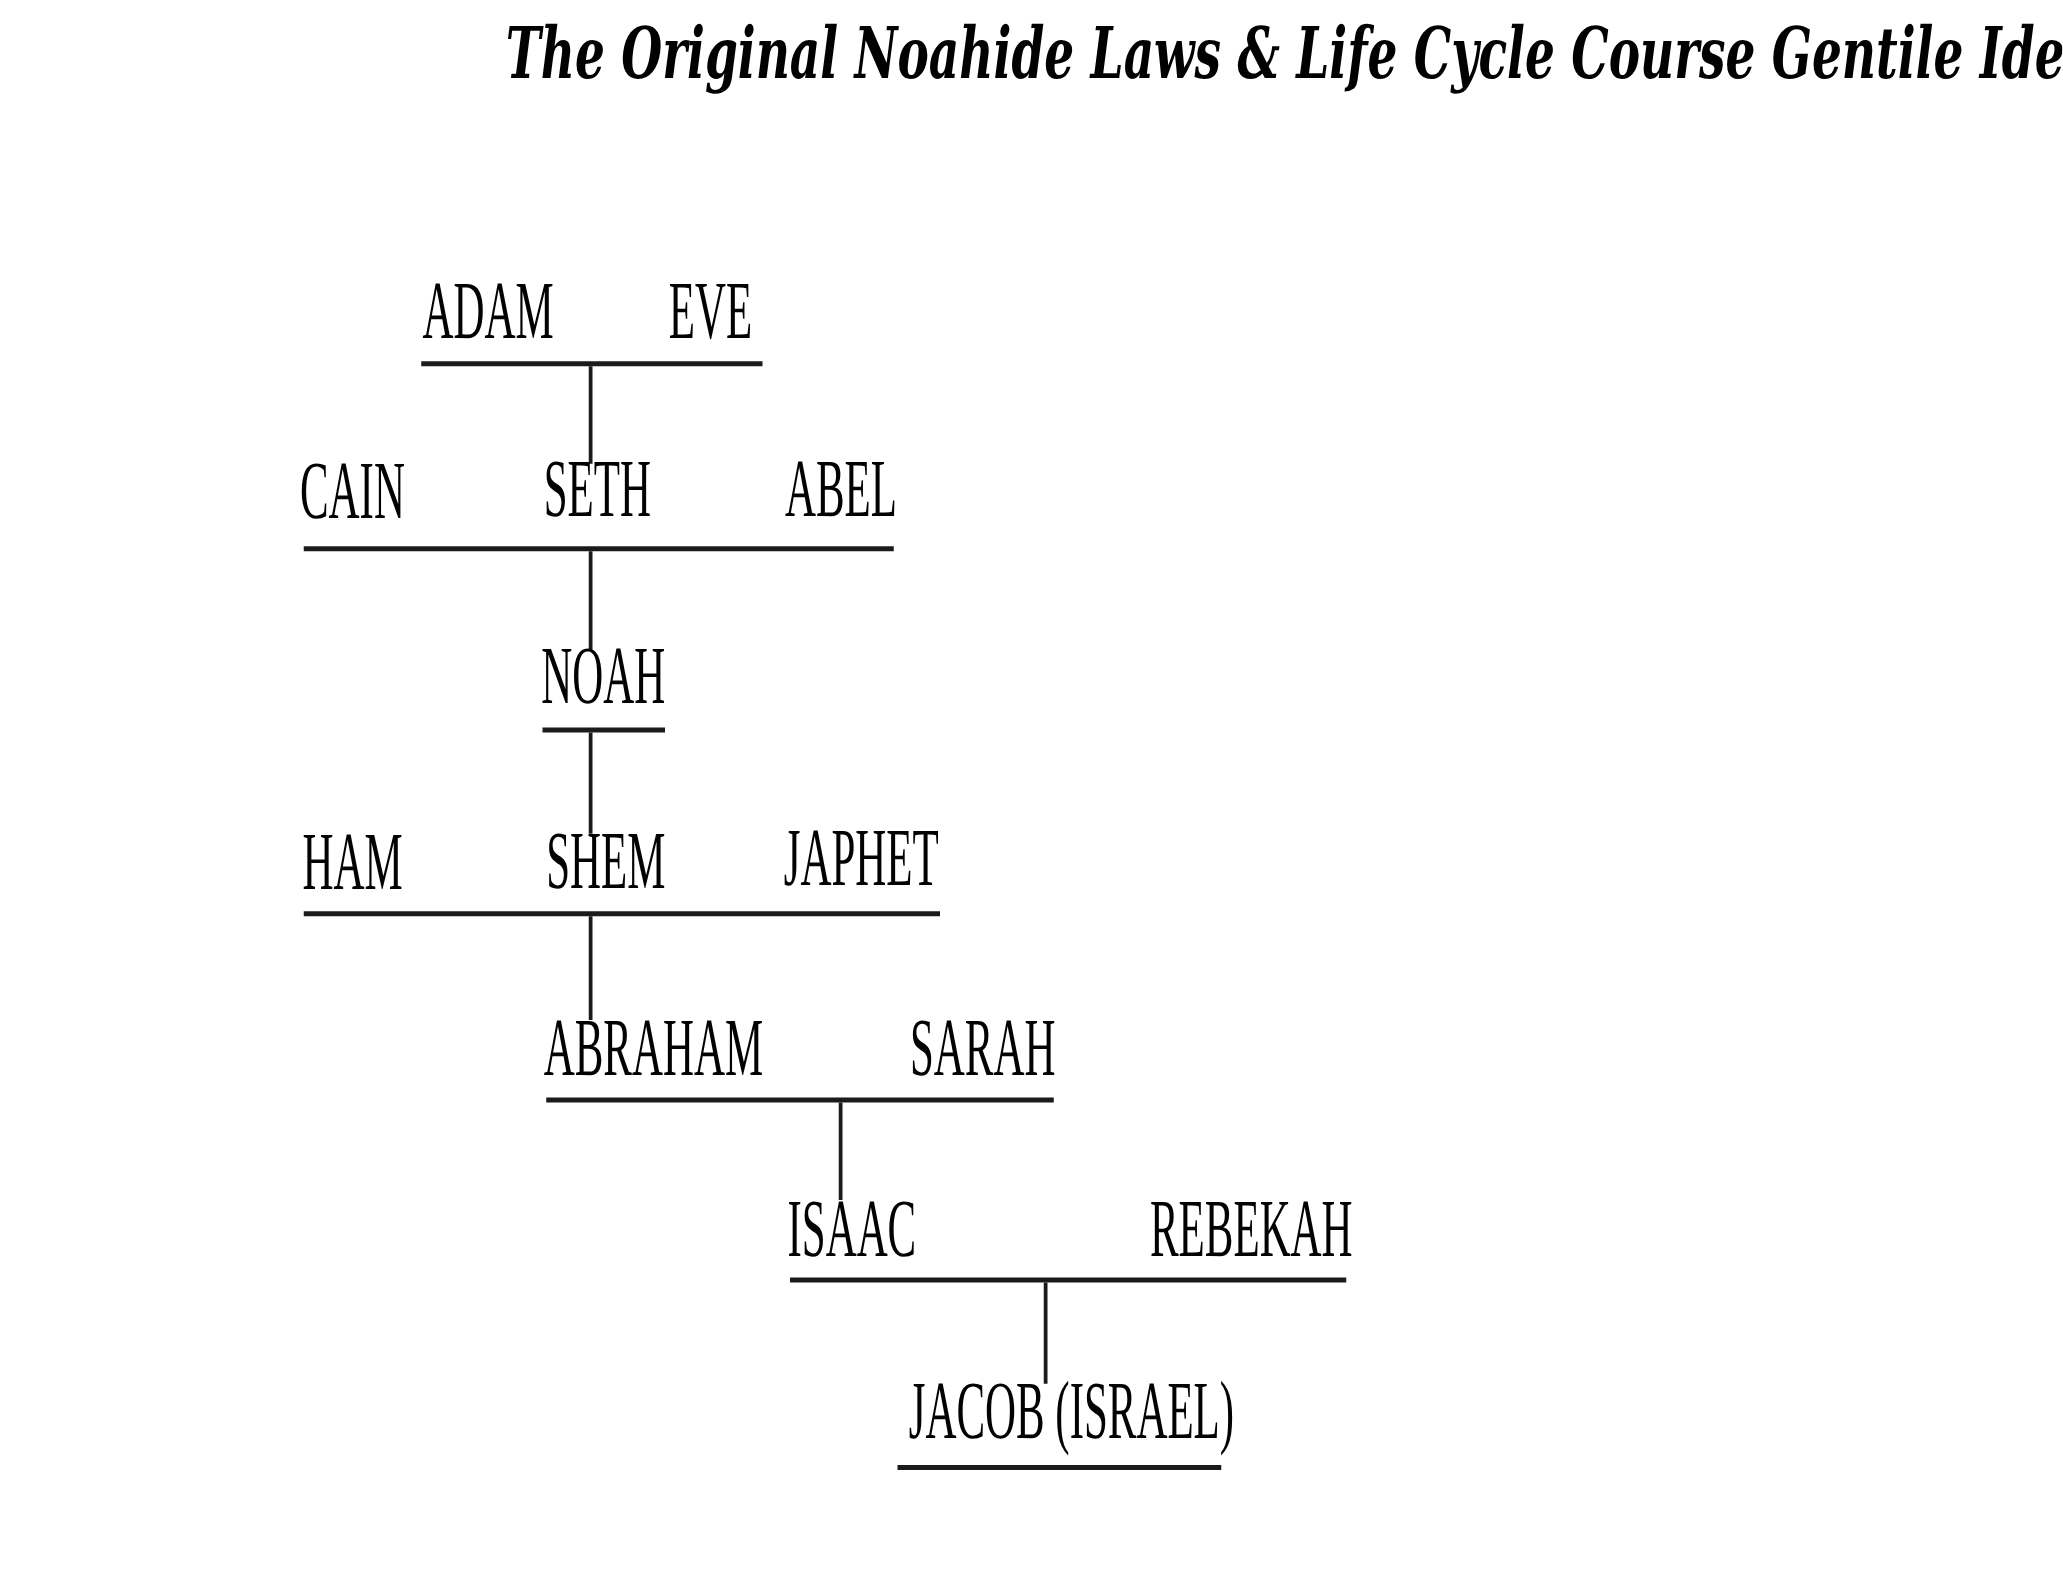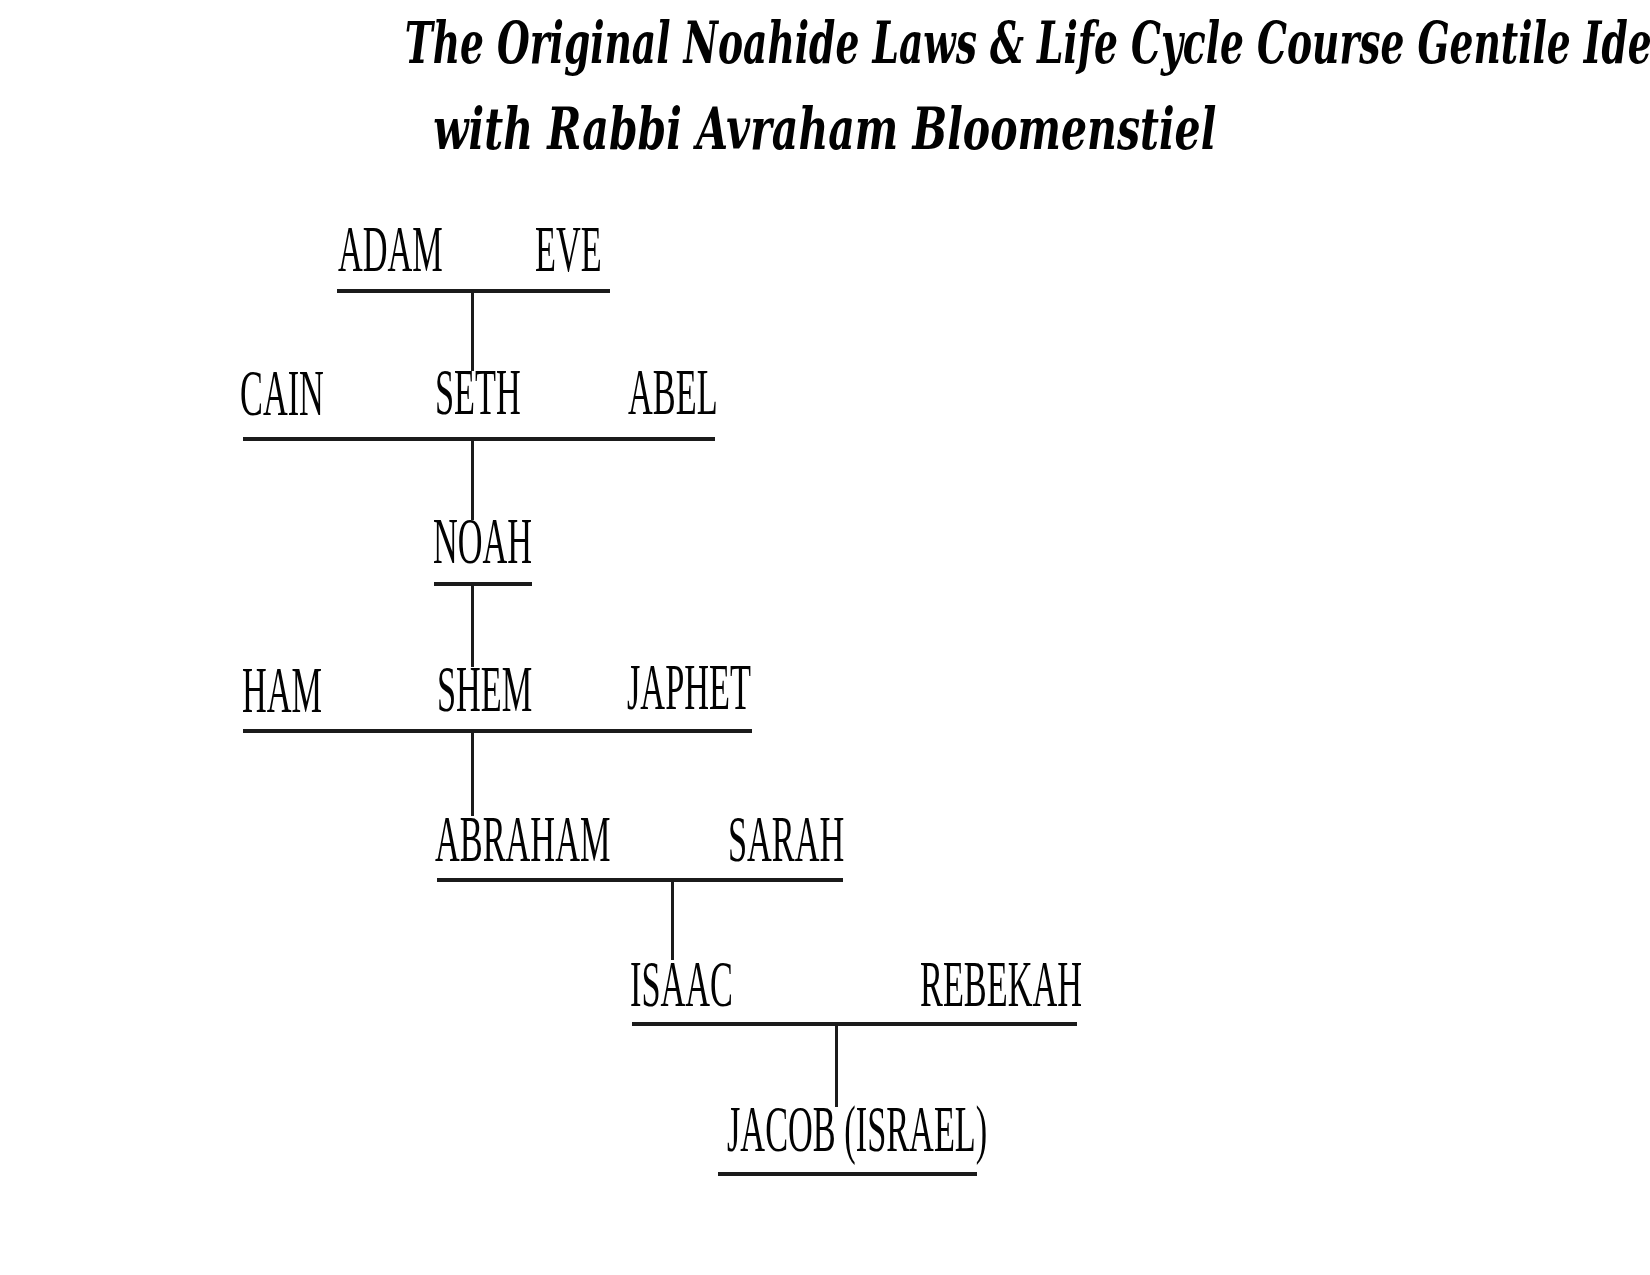--- a/index.html
+++ b/index.html
@@ -92,23 +92,20 @@
   #v-isaac-to-jacob       { left: 835px; top: 1026px; height: 81px; }
 </style>
 </head>
 <body>
 
 <div class="page">
 
   <div class="title-row" id="title-line1">
     <span class="title-text">The Original Noahide Laws &amp; Life Cycle Course Gentile Identities in Torah</span>
   </div>
-  <div class="title-row" id="title-line2">
-    <span class="title-text">with Rabbi Avraham Bloomenstiel</span>
-  </div>
 
   <span class="person" id="p-adam">ADAM</span>
   <span class="person" id="p-eve">EVE</span>
   <div class="hline" id="u-adam-eve"></div>
   <div class="vline" id="v-adam-eve-to-seth"></div>
 
   <span class="person" id="p-cain">CAIN</span>
   <span class="person" id="p-seth">SETH</span>
   <span class="person" id="p-abel">ABEL</span>
   <div class="hline" id="u-cain-seth-abel"></div>

